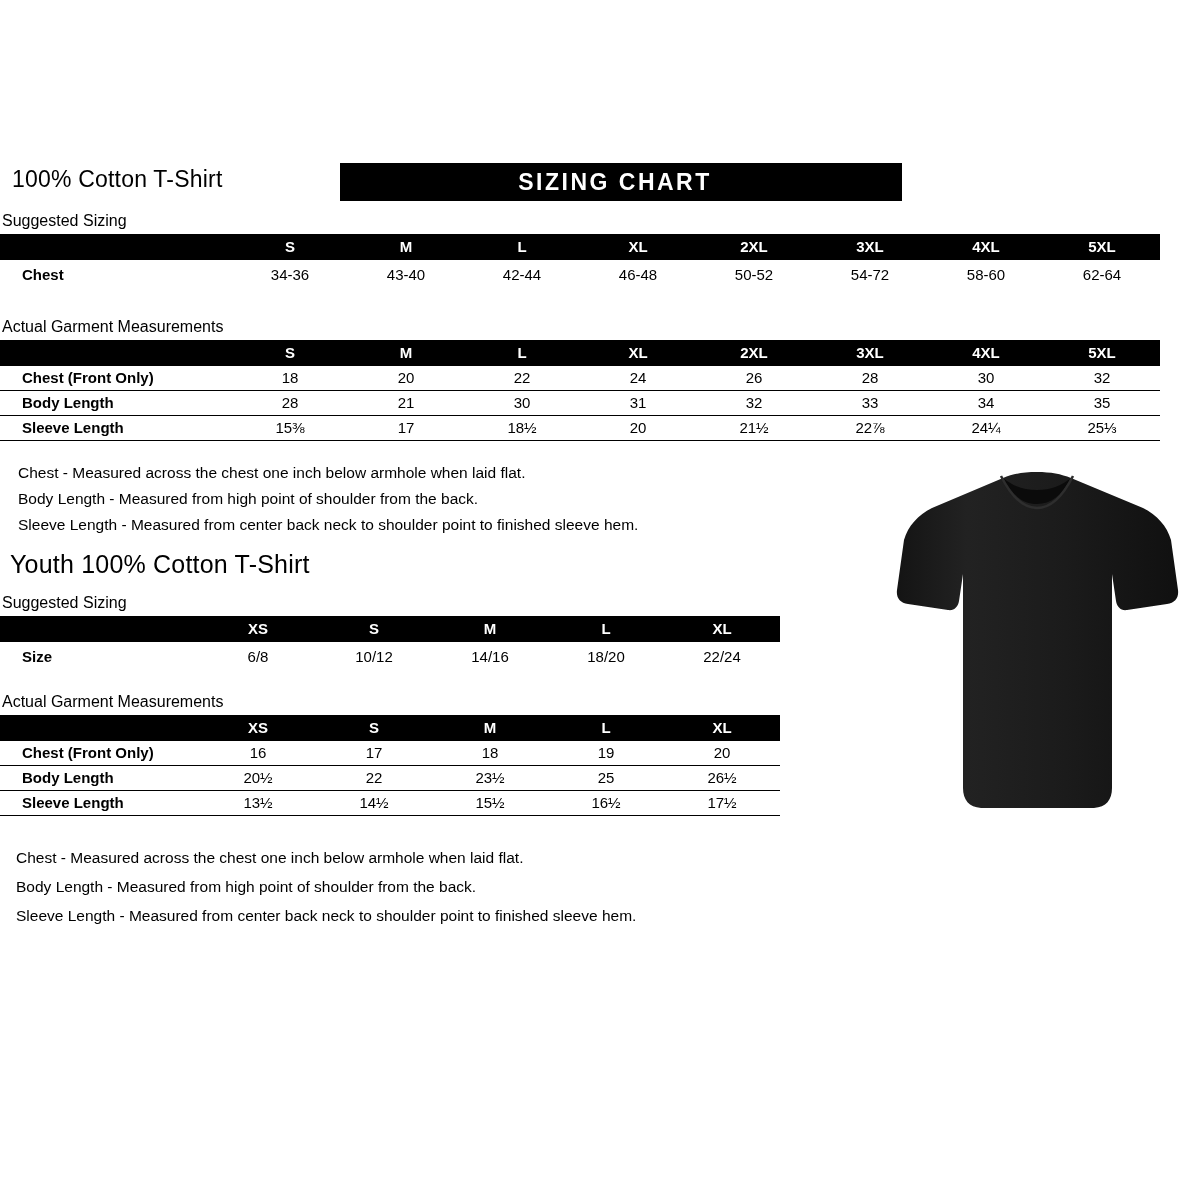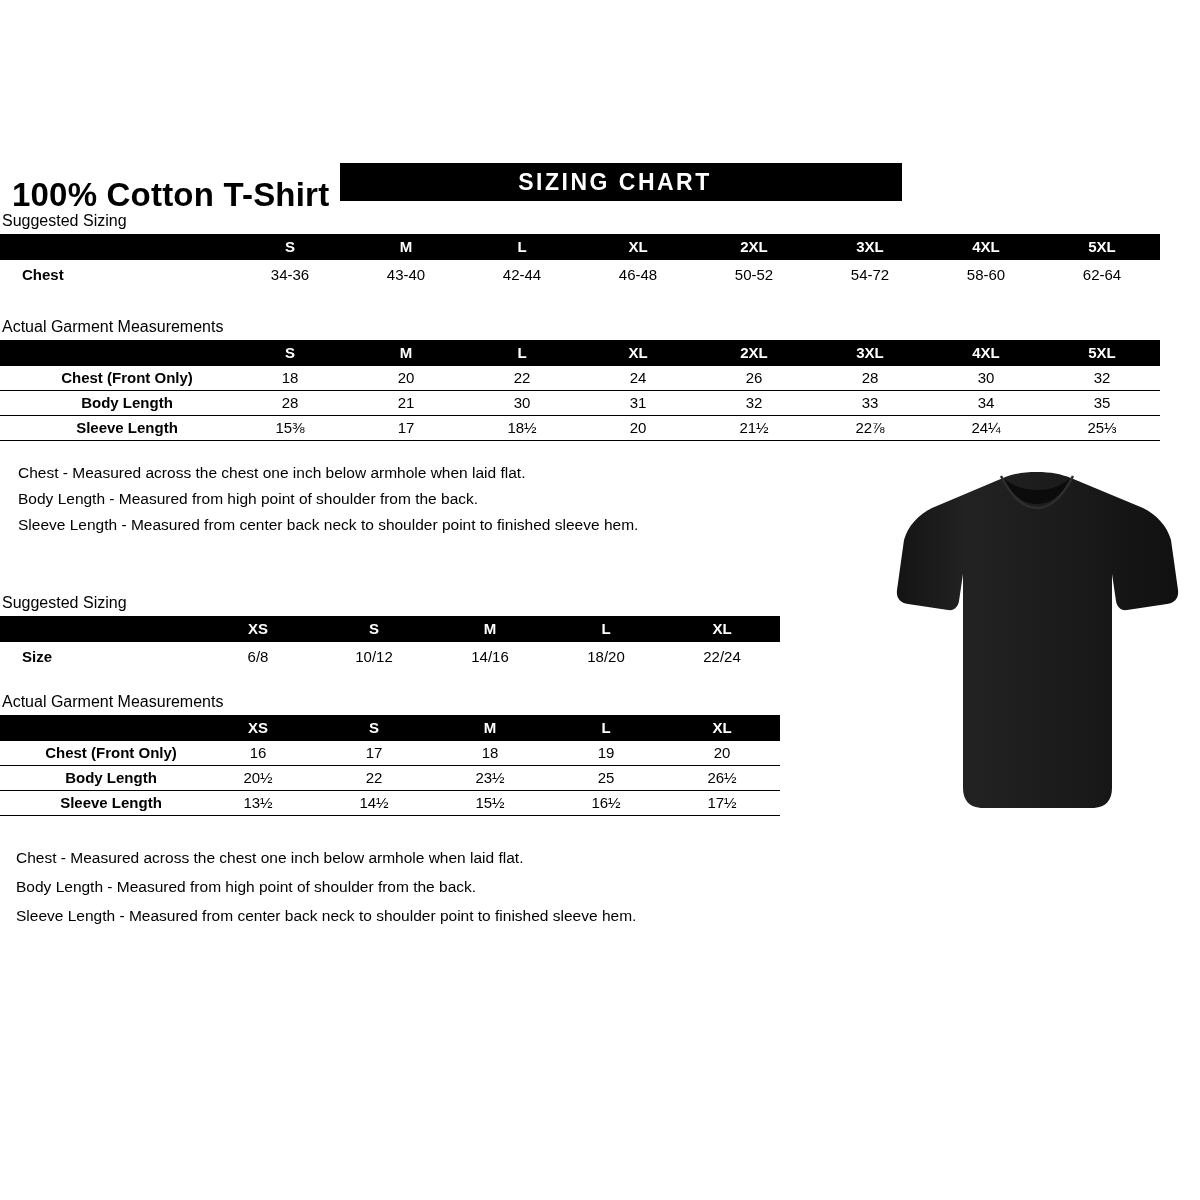--- a/index.html
+++ b/index.html
@@ -19,23 +19,23 @@
     position: absolute;
     left: 0; top: 0;
     width: 1200px;
     height: 1200px;
   }
 
   
   .adult-title {
     position: absolute;
     left: 12px;
-    top: 176px;
-    font-size: 33px;
-    font-weight: 700;
+    top: 166px;
+    font-size: 23px;
+    font-weight: 400;
     letter-spacing: 0.2px;
     white-space: nowrap;
   }
   .sizing-banner {
     position: absolute;
     left: 340px;
     top: 163px;
     width: 562px;
     height: 38px;
     background: #000000;
@@ -92,21 +92,20 @@
     text-align: left;
   }
   table.sz td.rowlabel {
     text-align: left;
     padding-left: 22px;
     font-weight: bold;
     font-size: 15px;
   }
   table.sz tbody tr.ruled td {
     border-bottom: 1px solid #000000;
-    text-align: center;
   }
 
   
   #adult-suggested {
     left: 0px;
     top: 234px;
     width: 1148px;
   }
   #adult-suggested td { height: 30px; line-height: 30px; }
 
@@ -296,20 +295,21 @@
       </tr>
     </tbody>
   </table>
 
   <div class="notes-1">
     <div>Chest - Measured across the chest one inch below armhole when laid flat.</div>
     <div>Body Length - Measured from high point of shoulder from the back.</div>
     <div>Sleeve Length - Measured from center back neck to shoulder point to finished sleeve hem.</div>
   </div>
 
+  <div class="youth-title">Youth 100% Cotton T-Shirt</div>
   <div class="label-suggested-2">Suggested Sizing</div>
 
   <table class="sz" id="youth-suggested">
     <colgroup>
       <col style="width:200px">
       <col style="width:116px">
         <col style="width:116px">
         <col style="width:116px">
         <col style="width:116px">
         <col style="width:116px">

